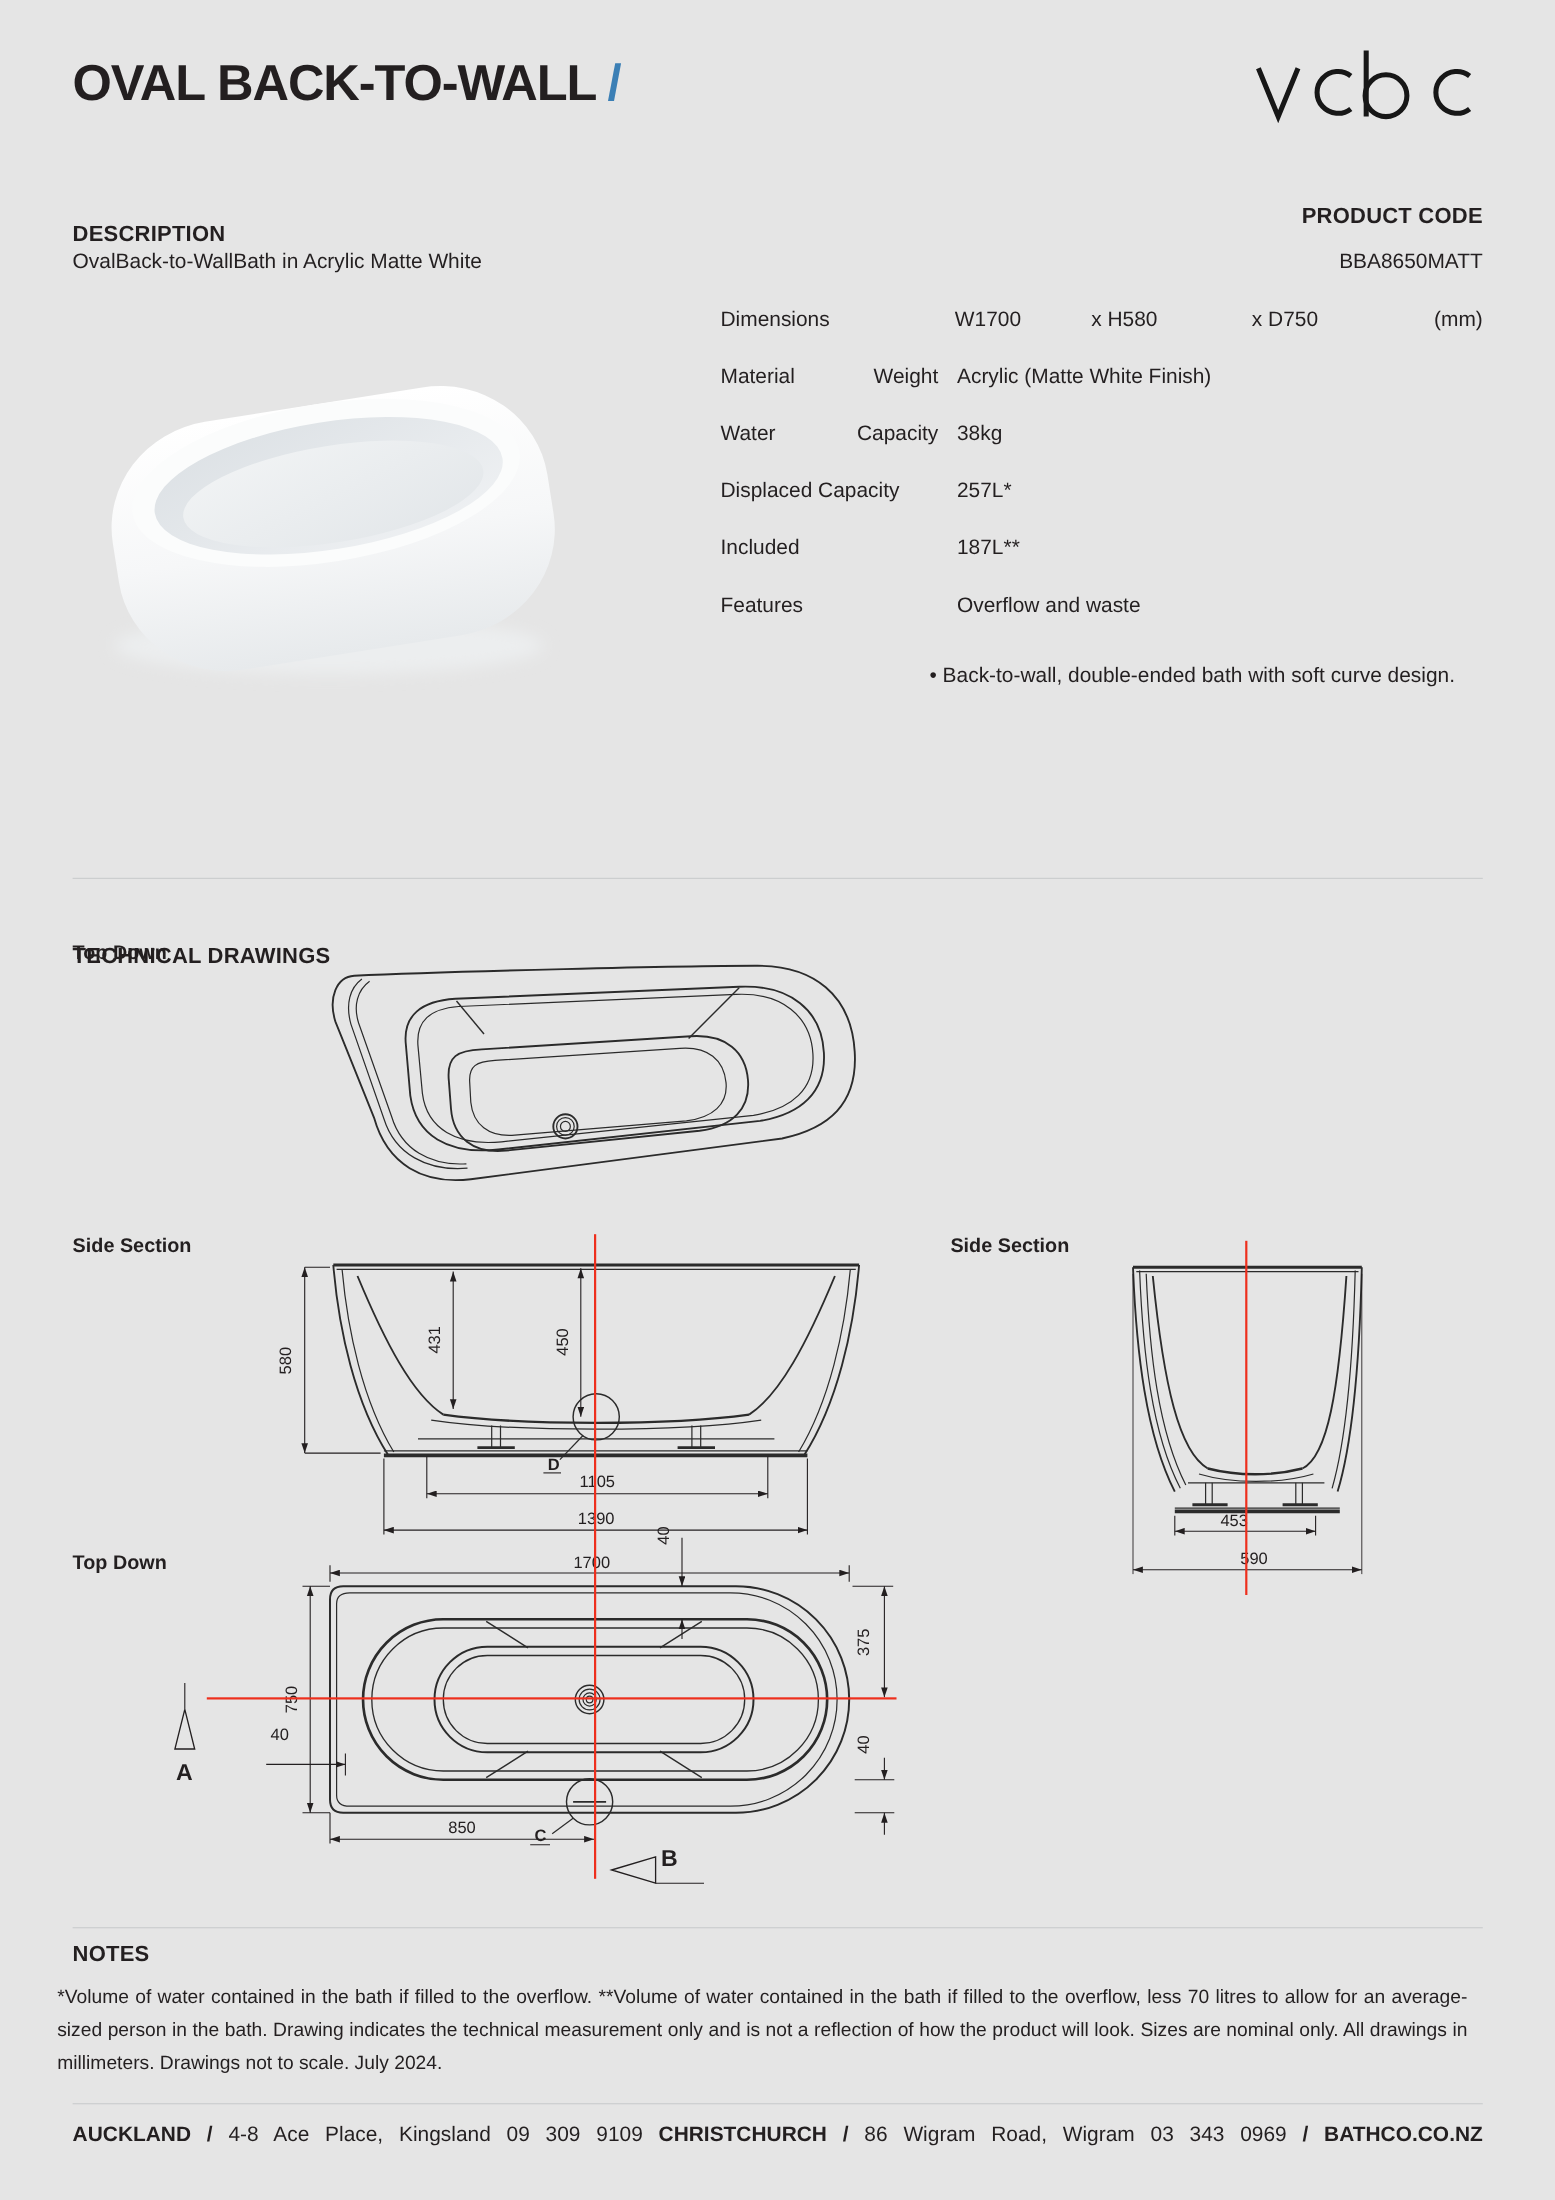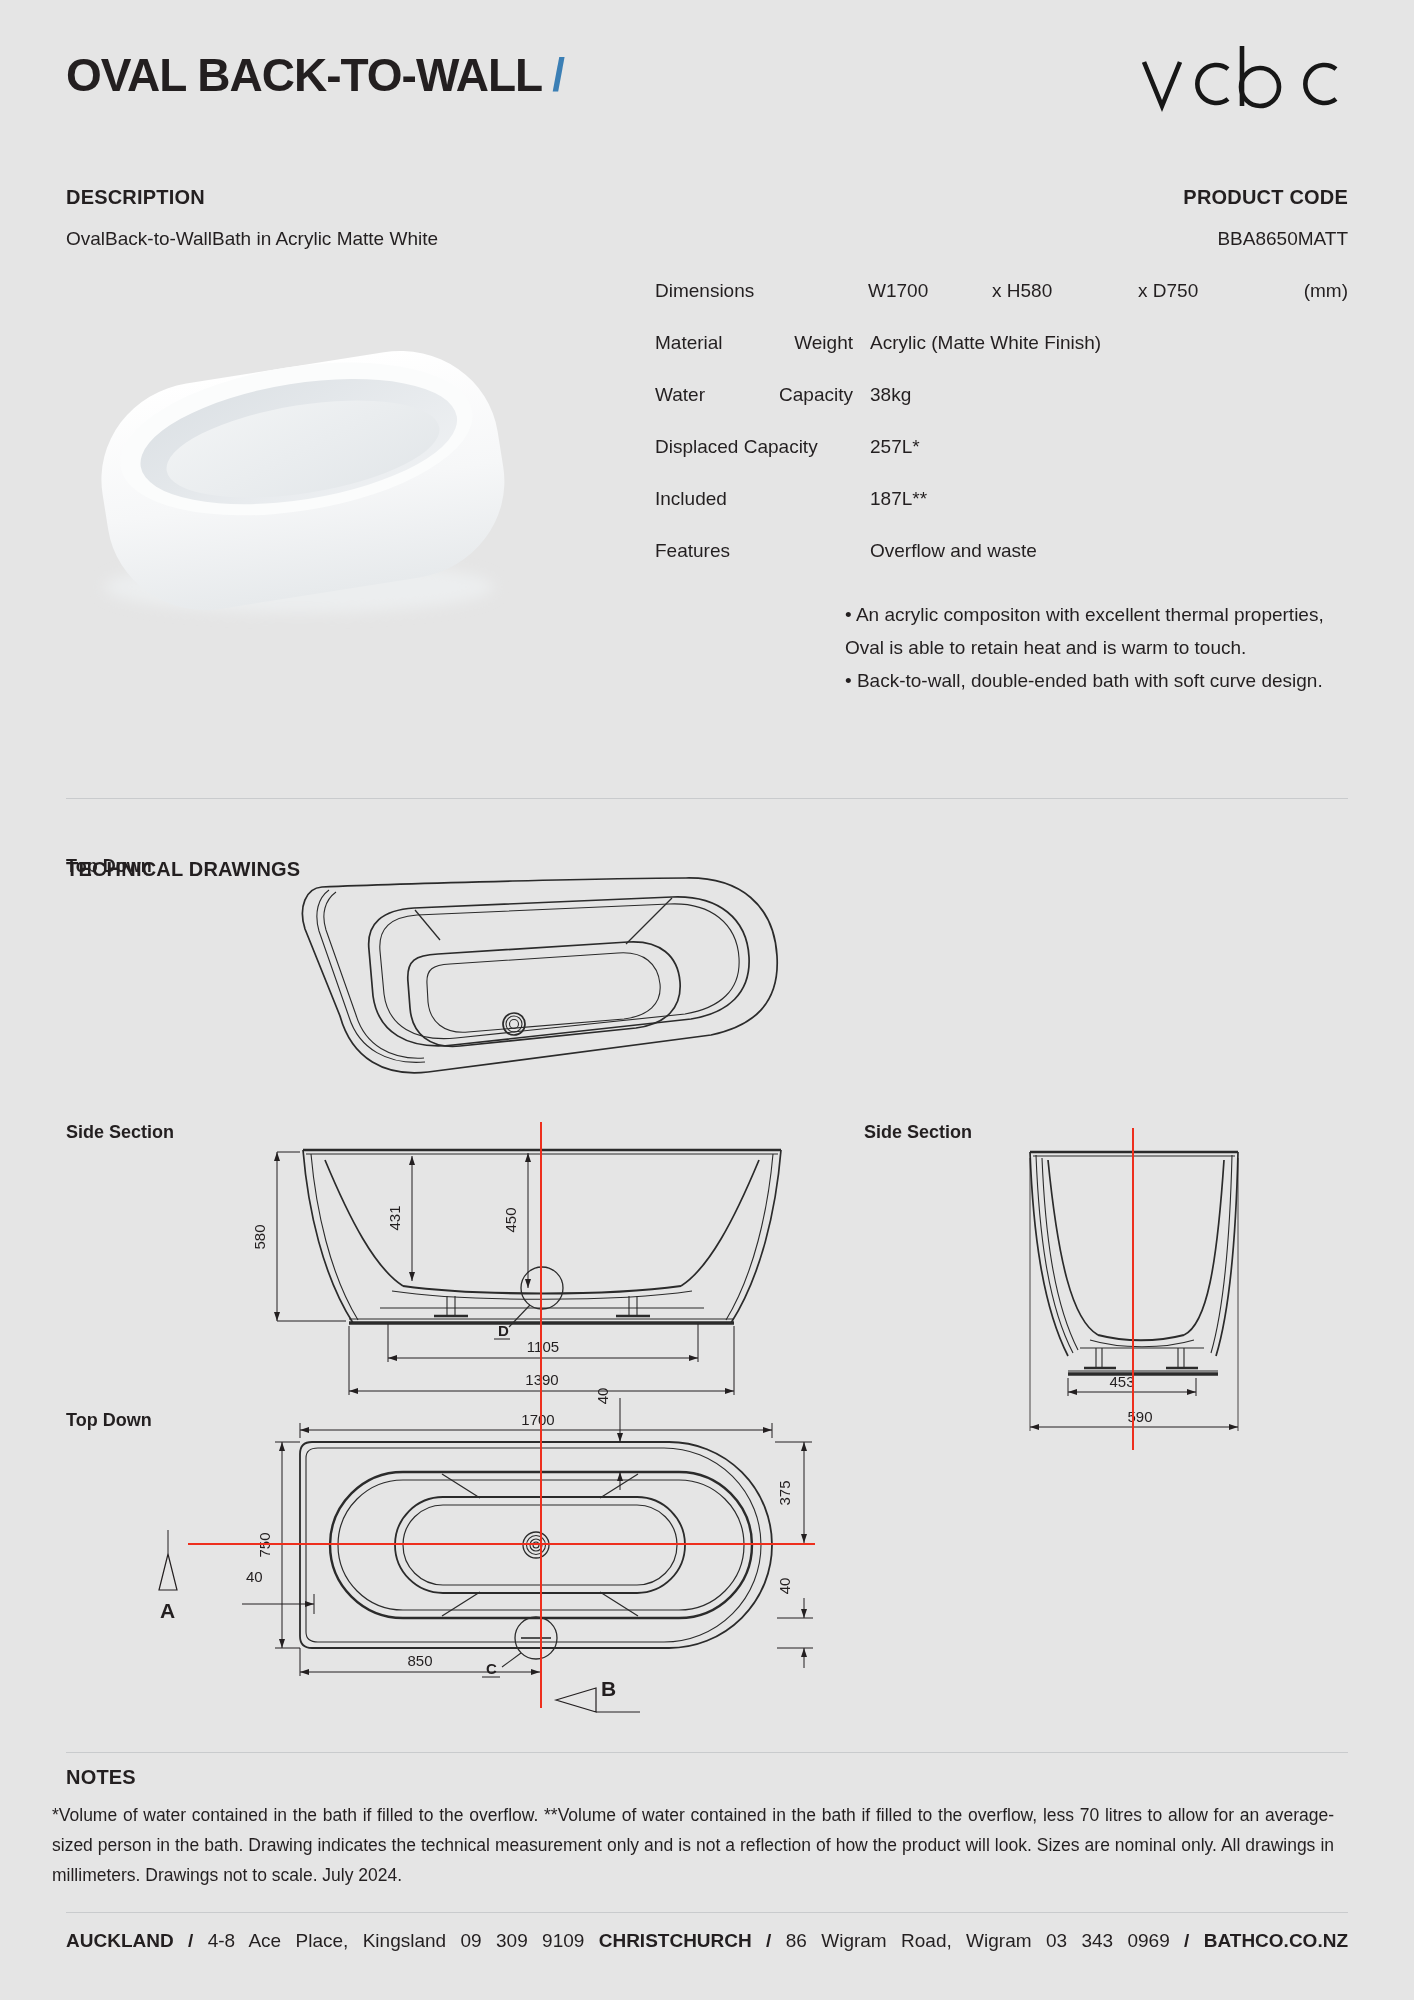--- a/index.html
+++ b/index.html
@@ -46,21 +46,21 @@
   <svg class="abs" style="left:1136px;top:38px;" width="212" height="82" viewBox="0 0 212 82">
     <g stroke="#171717" stroke-width="4.6" fill="none">
       <path d="M8,24 L26,68 L44,24"></path>
       <path d="M92,31 A19,19 0 1 0 92,61"></path>
       <path d="M106,8 L106,68"></path>
       <circle cx="124" cy="49" r="19"></circle>
       <path d="M200,31 A19,19 0 1 0 200,61"></path>
     </g>
   </svg>
 
-  <div class="abs h-sm" style="left:66px;top:186px;text-align:right;">DESCRIPTION</div>
+  <div class="abs h-sm" style="left:66px;top:202px;text-align:right;">DESCRIPTION</div>
   <div class="abs body-txt" style="left:66px;top:228px;">OvalBack-to-WallBath in Acrylic Matte White</div>
 
   <div class="abs h-sm right-align" style="right:66px;top:186px;">PRODUCT CODE</div>
   <div class="abs body-txt right-align" style="right:66px;top:228px;">BBA8650MATT</div>
 
   <svg class="abs" style="left:64px;top:255px;" width="470" height="385" viewBox="0 0 470 385">
     <defs>
       <linearGradient id="ph-body" x1="0" y1="0" x2="0" y2="1">
         <stop offset="0" stop-color="#ffffff"></stop>
           <stop offset="0.55" stop-color="#f6f7f8"></stop>
@@ -113,21 +113,20 @@
       <span class="spec-label">Included</span>
       <span class="spec-value">187L**</span>
     </div>
     <div class="spec-row">
       <span class="spec-label">Features</span>
       <span class="spec-value">Overflow and waste</span>
     </div>
   </div>
 
   <div class="abs bullets">
-    <div>• An acrylic compositon with excellent thermal properties, Oval is able to retain heat and is warm to touch.</div>
     <div>• Back-to-wall, double-ended bath with soft curve design.</div>
   </div>
 
   <div class="abs divider" style="top:798px;"></div>
 
   <div class="abs h-sm" style="left:66px;top:858px;">TECHNICAL DRAWINGS</div>
   <div class="abs sublabel" style="left:66px;top:856px;">Top Down</div>
 
   <svg class="abs" style="left:288px;top:874px;" width="502" height="208" viewBox="0 0 502 208">
     <g stroke="#2b2b2b" fill="none" stroke-width="1.7" stroke-linejoin="round">

